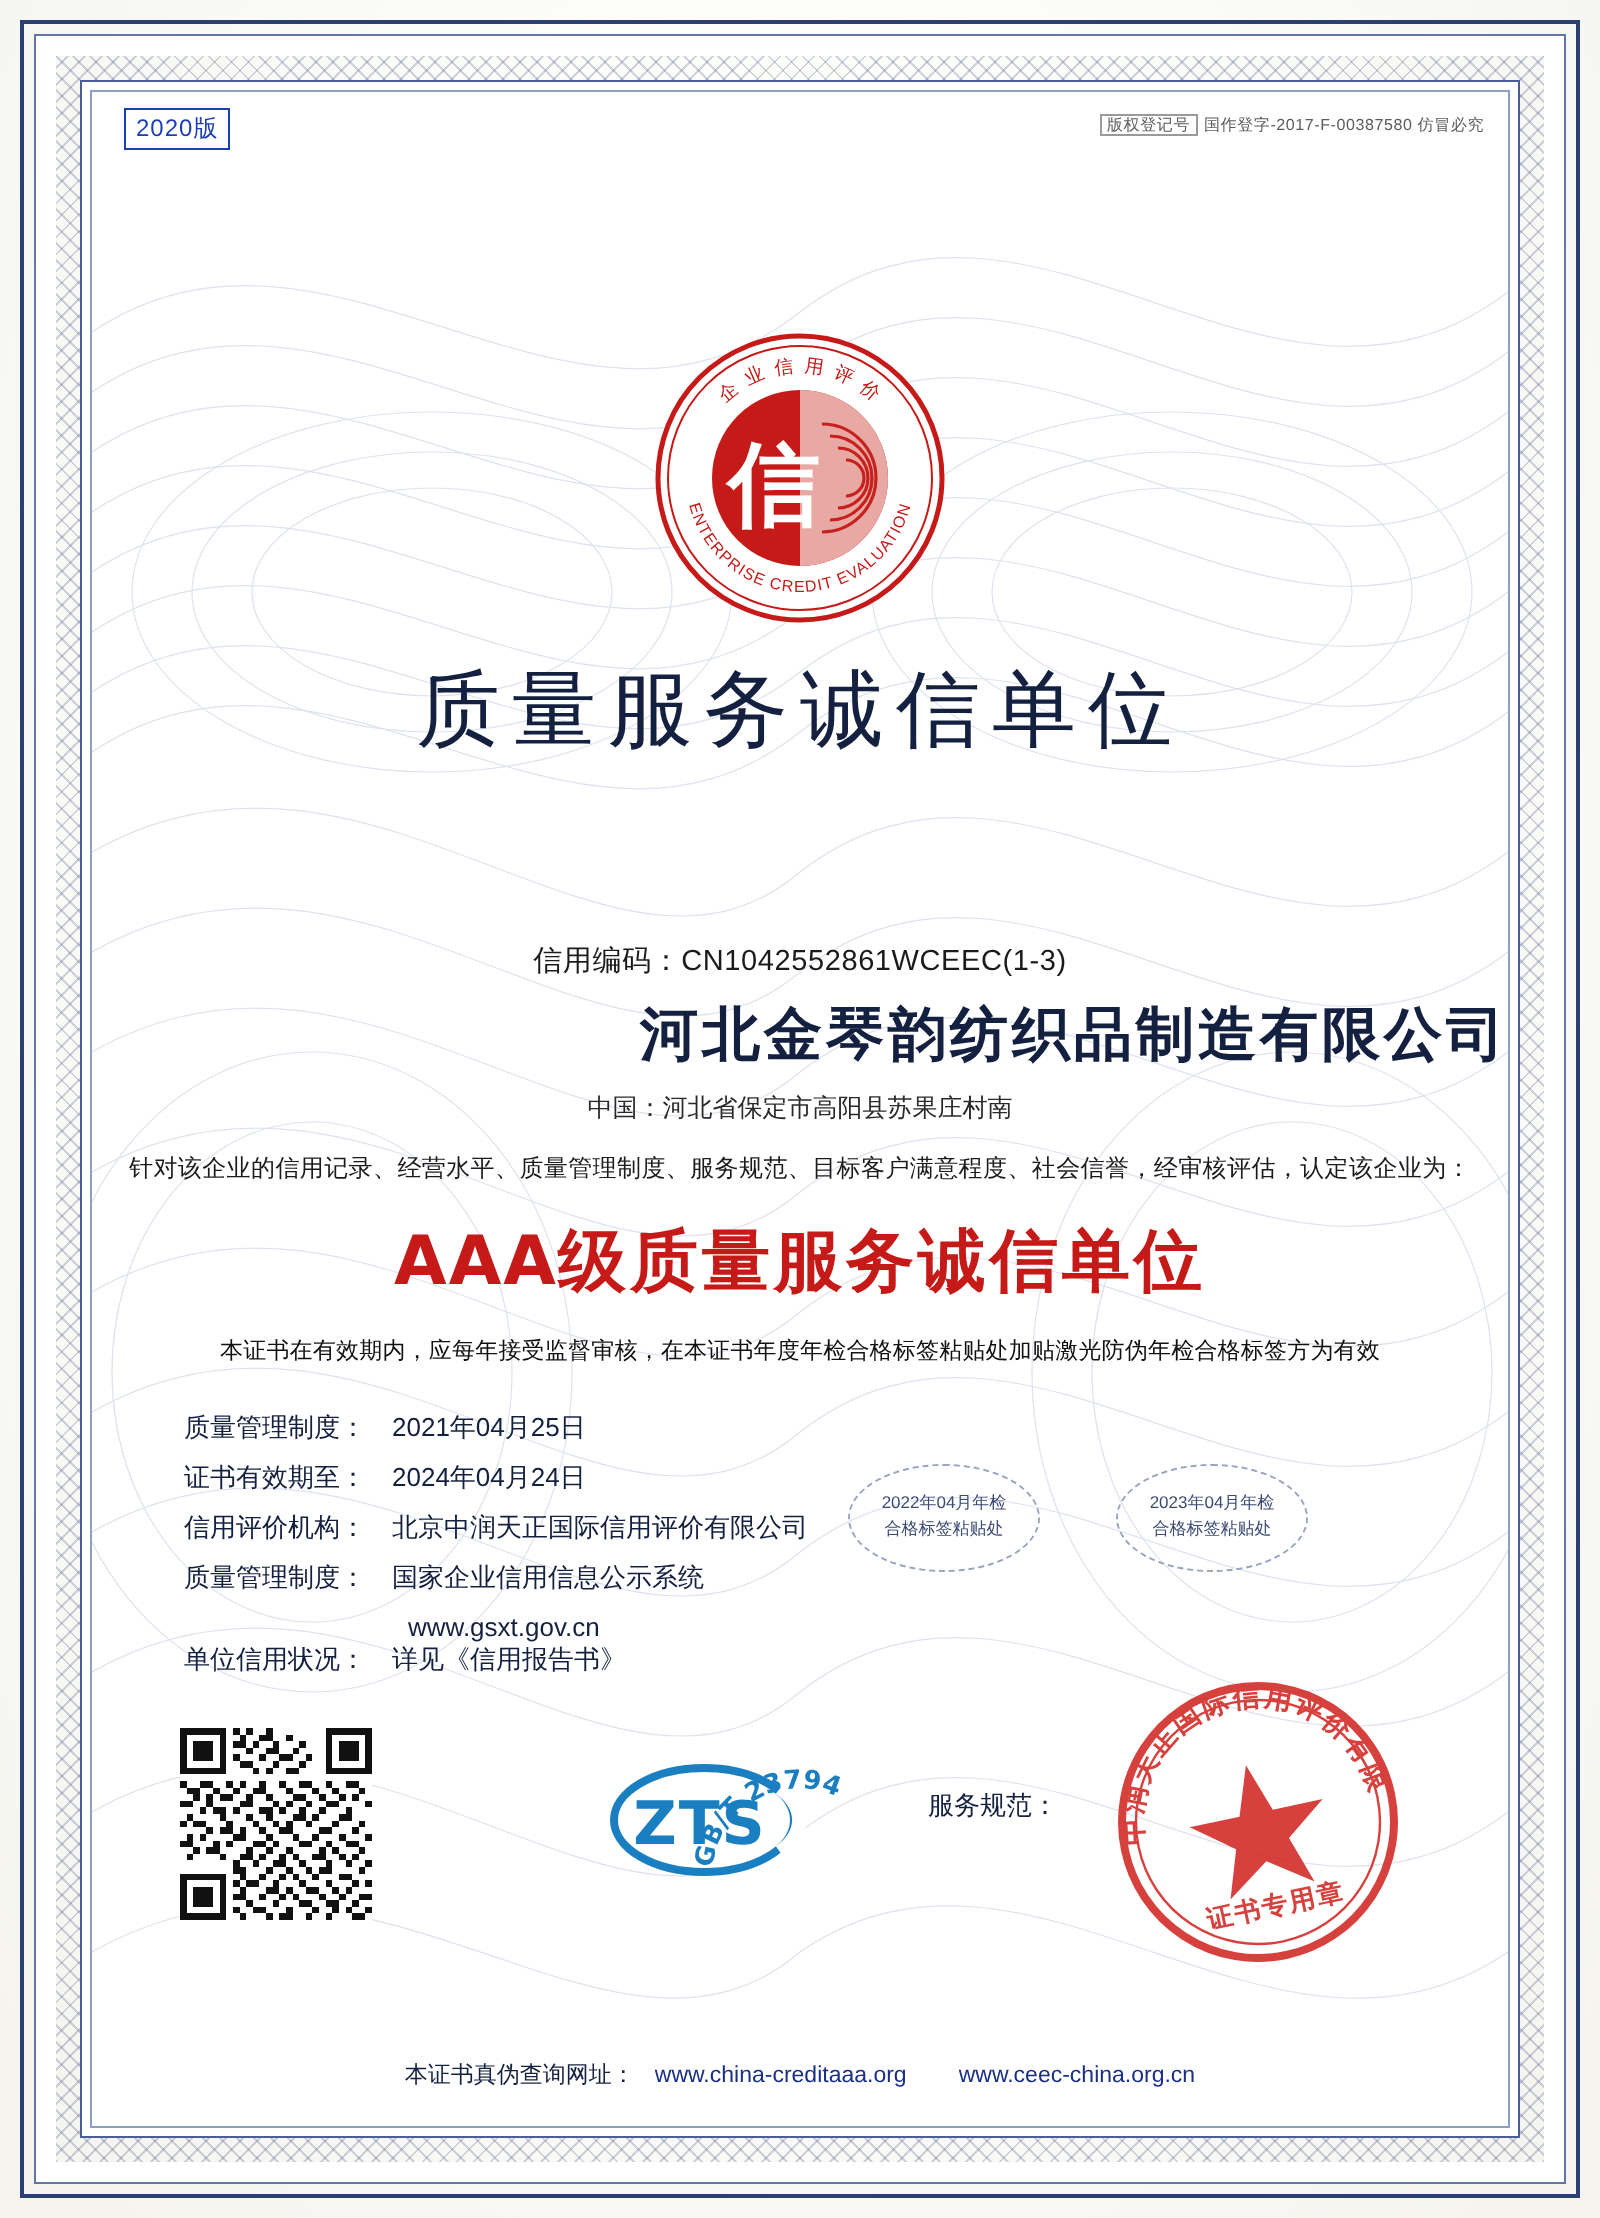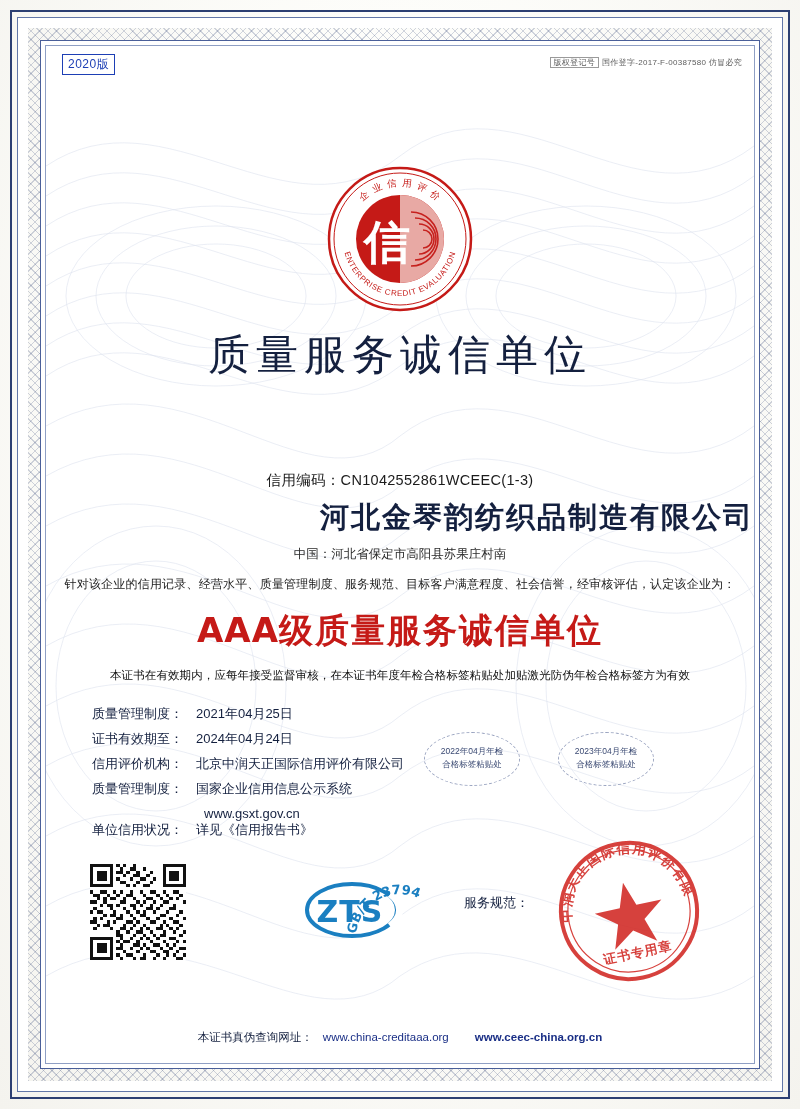--- a/index.html
+++ b/index.html
@@ -185,21 +185,21 @@
     position:absolute;left:508px;top:790px;width:150px;height:150px;
   }
 
   
   .footer{
     position:absolute;left:0;right:0;bottom:18px;
     text-align:center;
     font-size:11.5px;color:#14203f;
   }
   .footer .url{color:#1a2f86;margin-left:10px;}
-  .footer .url2{color:#1a2f86;margin-left:26px;font-weight:bold;}
+  .footer .url2{color:#1a2f86;margin-left:26px;}
 </style>
 </head>
 <body>
 
 <div class="cert">
 
   <div class="frame-outer"></div>
   <div class="frame-band"></div>
   <div class="frame-inner"></div>
   <div class="frame-inner2"></div>

